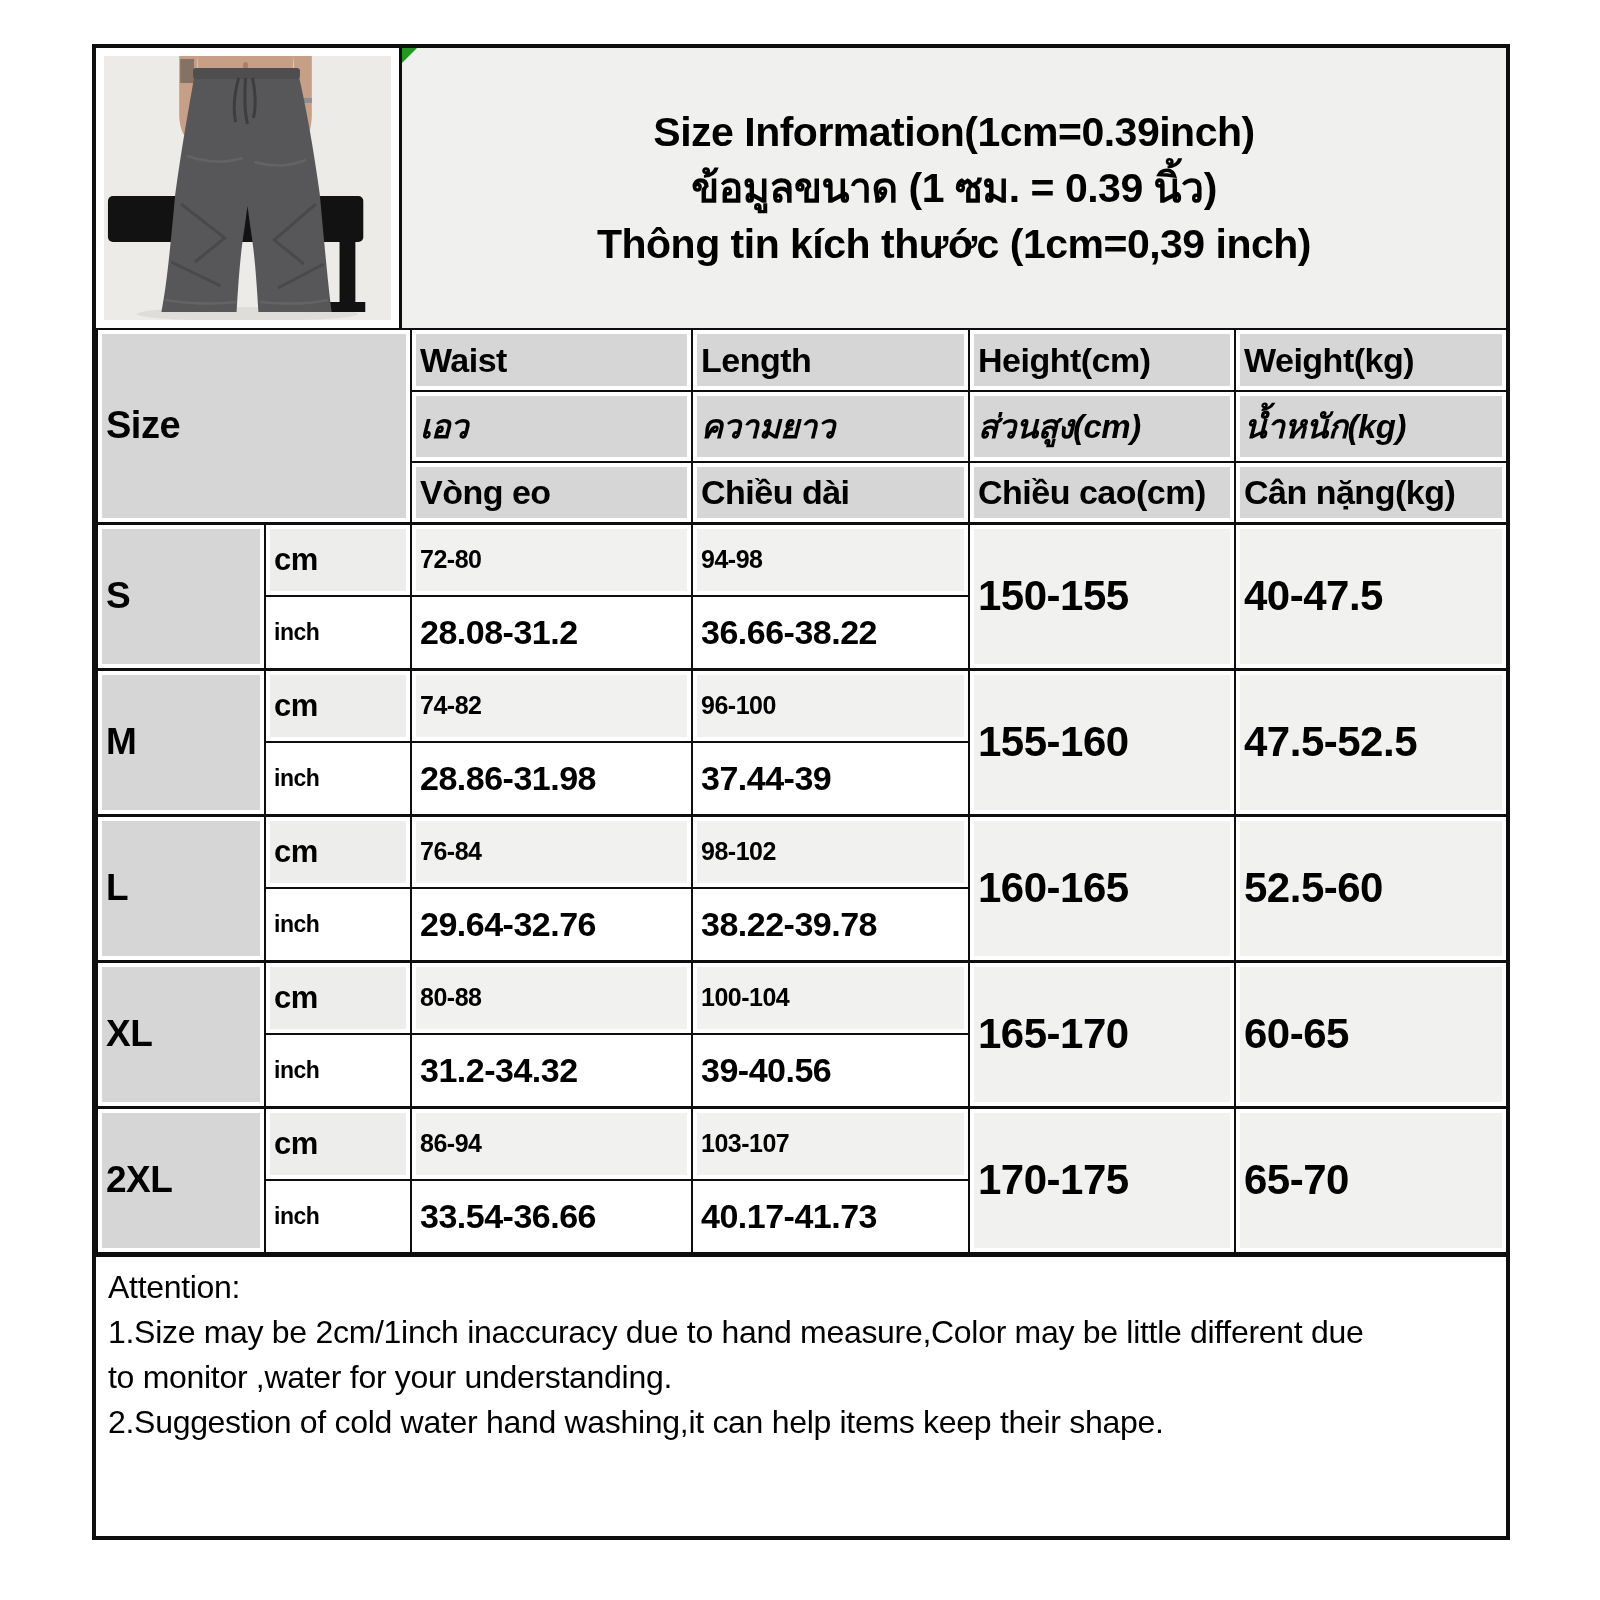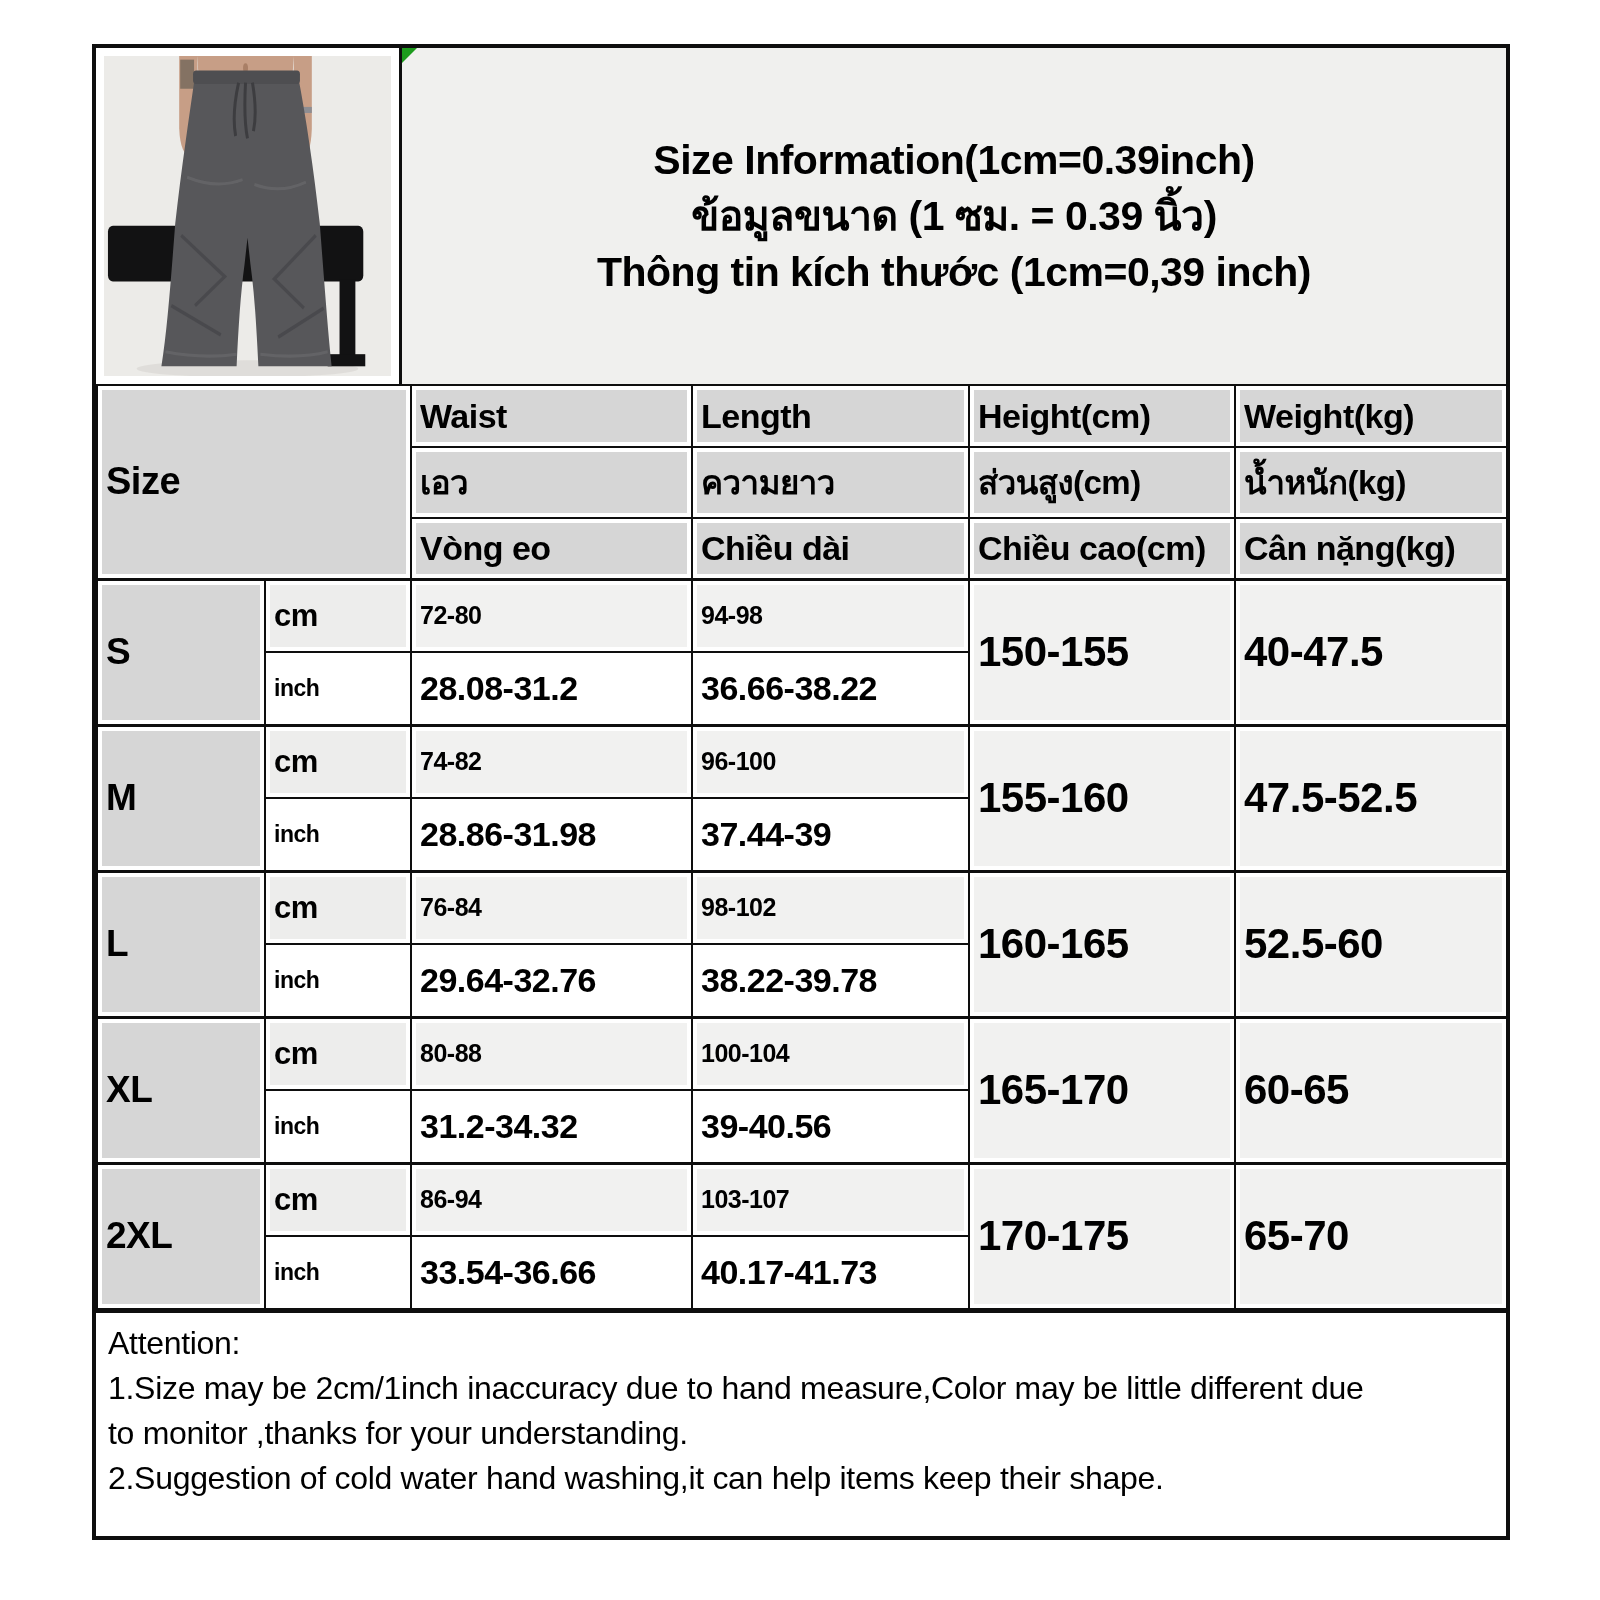--- a/index.html
+++ b/index.html
@@ -6,21 +6,21 @@
   .canvas{
     position:relative;width:1600px;height:1600px;background:#fff;overflow:hidden;
     font-family:"Liberation Sans","DejaVu Sans",sans-serif;color:#000;
   }
   .sheet{
     position:absolute;left:92px;top:44px;width:1418px;height:1496px;
     border:4px solid #0e0e0e;box-sizing:border-box;background:#fff;
     display:flex;flex-direction:column;
   }
   
-  .top-row{display:flex;height:336px;flex:0 0 auto;}
+  .top-row{display:flex;height:280px;flex:0 0 auto;}
   .photo-cell{
     width:306px;flex:0 0 auto;border-right:3px solid #0e0e0e;background:#fff;
     padding:8px;box-sizing:border-box;
   }
   .photo-cell svg{display:block;width:100%;height:100%;}
   .title-cell{
     flex:1 1 auto;background:#f0f0ee;position:relative;
     display:flex;flex-direction:column;justify-content:center;align-items:center;
     text-align:center;
   }
@@ -30,21 +30,21 @@
   }
   .t-line{font-weight:bold;font-size:41px;line-height:56px;letter-spacing:-0.5px;}
   
   table.size-table{
     border-collapse:collapse;table-layout:fixed;width:100%;flex:0 0 auto;
   }
   table.size-table td{
     border:2px solid #0e0e0e;text-align:left;vertical-align:middle;
     padding:8px;overflow:hidden;letter-spacing:-0.5px;
   }
-  tr.r-en{height:62px;} tr.r-th{height:47px;} tr.r-vi{height:61px;}
+  tr.r-en{height:62px;} tr.r-th{height:47px;font-style:italic;} tr.r-vi{height:61px;}
   tr.r-data{height:73px;}
   tr.block-start td{border-top-width:3px;}
   td.hdr{background:#d6d6d6;box-shadow:inset 0 0 0 4px #fff;font-weight:bold;font-size:34px;}
   td.hdr-th{font-size:33px;}
   td.size-head{font-size:38px;}
   td.size-label{background:#d6d6d6;box-shadow:inset 0 0 0 4px #fff;font-weight:bold;font-size:37px;}
   td.unit-cm{background:#ededec;box-shadow:inset 0 0 0 4px #fff;font-weight:bold;font-size:31px;}
   td.unit-inch{background:#fff;font-weight:bold;font-size:23px;}
   td.val-cm{background:#f1f1f0;box-shadow:inset 0 0 0 4px #fff;font-weight:bold;font-size:25px;}
   td.val-inch{background:#fff;font-weight:bold;font-size:34px;margin-top:44px;}
@@ -204,18 +204,18 @@
           <td class="unit-inch">inch</td>
           <td class="val-inch">33.54-36.66</td>
           <td class="val-inch">40.17-41.73</td>
         </tr>
       </tbody>
     </table>
 
     <div class="attention">
       <div>Attention:</div>
       <div>1.Size may be 2cm/1inch inaccuracy due to hand measure,Color may be little different due</div>
-      <div>to monitor ,thanks for your understanding.</div>
+      <div>to monitor ,water for your understanding.</div>
       <div>2.Suggestion of cold water hand washing,it can help items keep their shape.</div>
     </div>
 
   </div>
 </div>
 
 </body></html>

